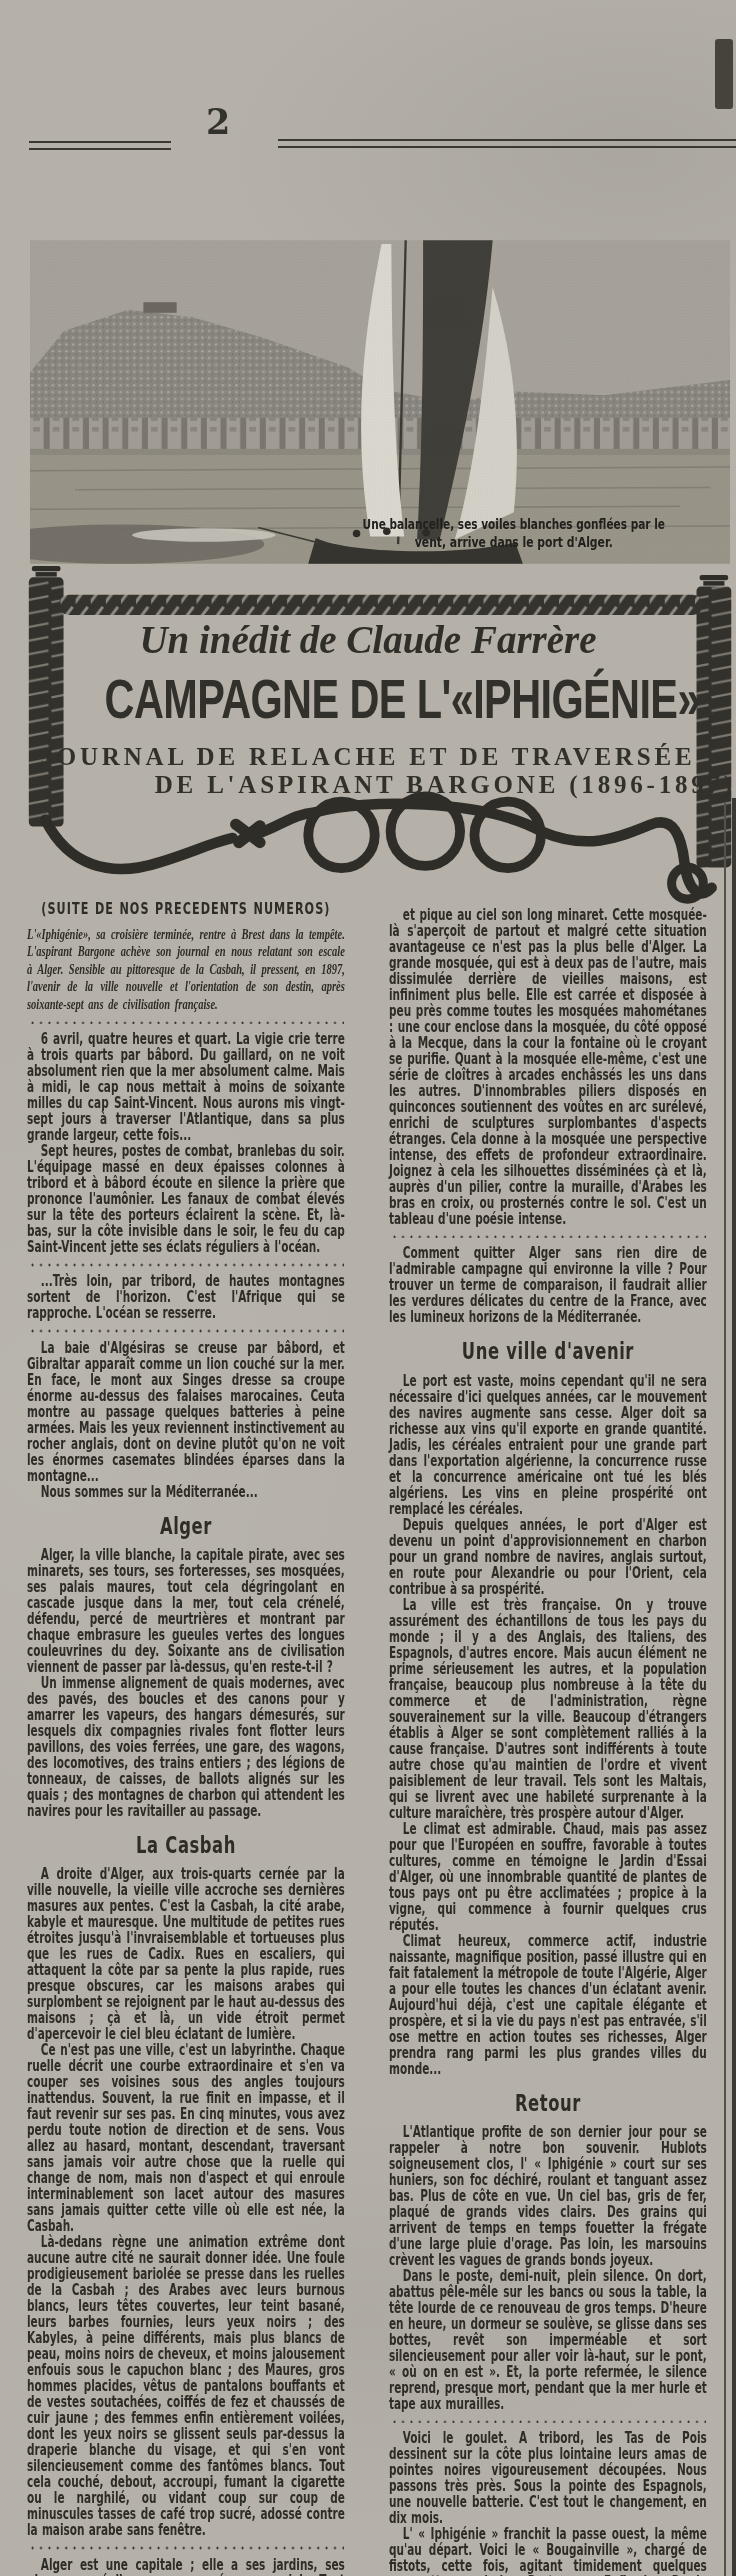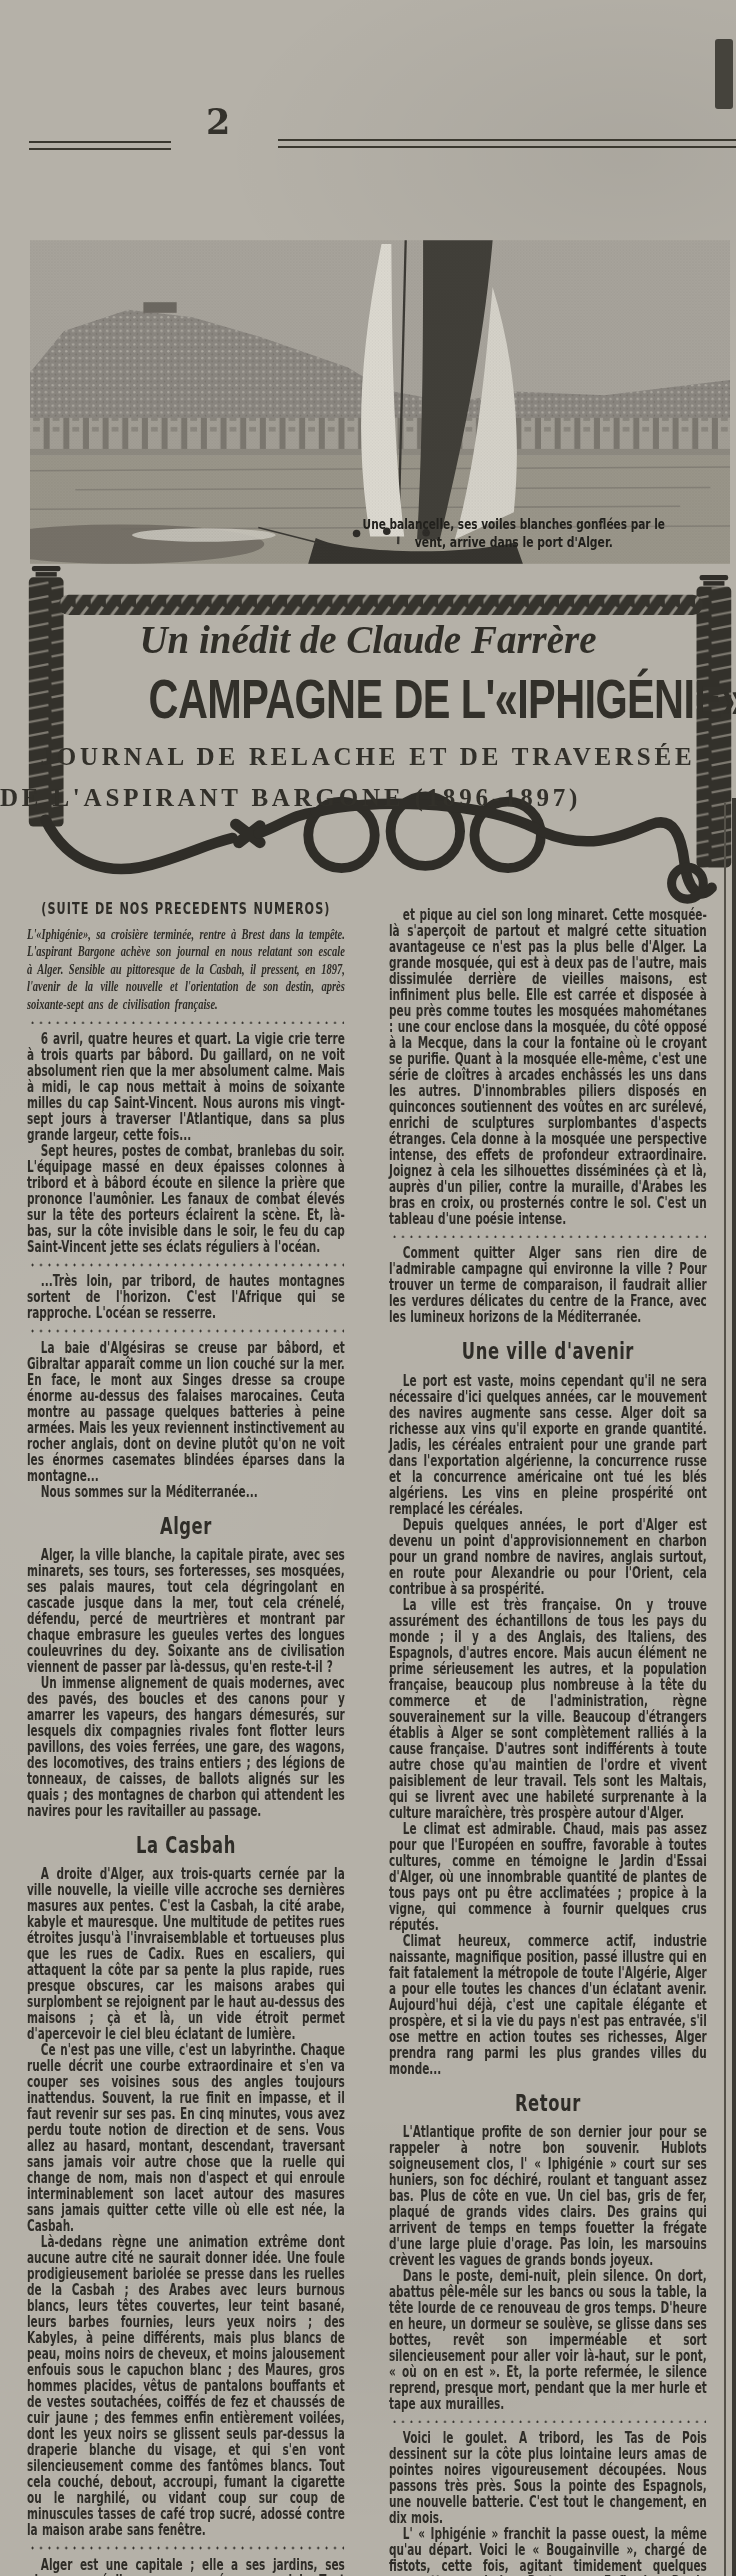--- a/index.html
+++ b/index.html
@@ -14,27 +14,27 @@
   .abs{position:absolute;}
   
   .rule-left{left:29px;top:141px;width:142px;height:4.5px;border-top:2.3px solid #3a382f;border-bottom:2.3px solid #3a382f;}
   .page-number{left:206px;top:104px;font:bold 35px/1 "DejaVu Serif",serif;color:#34322c;}
   .rule-right{left:278px;width:458px;top:139px;height:4.5px;border-top:2.3px solid #3a382f;border-bottom:2.3px solid #3a382f;}
   
   .photo{left:30px;top:240px;width:634px;height:324px;}
   
   .kicker{left:0;right:0;top:620px;text-align:center;
           font:bold italic 39px/1 "Liberation Serif",serif;color:#302e28;}
-  .title-row{left:0;right:0;top:671px;text-align:left;white-space:nowrap;margin-left:44px;}
+  .title-row{left:0;right:0;top:671px;text-align:left;white-space:nowrap;}
   .title-row span{display:inline-block;font:bold 56px/1 "Liberation Sans",sans-serif;
           color:#32302a;transform:scaleX(0.74);transform-origin:50% 0;letter-spacing:-0.8px;}
   .subtitle1{left:0;right:0;top:744px;text-align:center;
           font:bold 25px/1 "Liberation Serif",serif;letter-spacing:3.8px;color:#32302a;}
-  .subtitle2{left:0;right:0;top:772px;text-align:left;
-          font:bold 25px/1 "Liberation Serif",serif;letter-spacing:3.8px;color:#32302a;margin-top:13px;}
+  .subtitle2{left:0;right:0;top:772px;text-align:right;
+          font:bold 25px/1 "Liberation Serif",serif;letter-spacing:3.8px;color:#32302a;}
   
   .col{width:454px;transform:scaleX(0.70);transform-origin:0 0;
        font:bold 15px/16px "DejaVu Sans",sans-serif;text-align:justify;
        color:#2e2c27;word-spacing:0.8px;}
   .col-left{left:27px;top:901px;}
   .col-right{left:389px;top:907px;}
   .b-p{text-indent:19.7px;margin:0;}
   .b-note{text-align:center;letter-spacing:1.5px;font-size:16px;margin:0 0 9px 0;}
   .b-lede{font:bold italic 15px/17.4px "Liberation Serif",serif;word-spacing:3px;margin:0 0 3px 0;}
   .b-h2{text-align:center;font-size:23.4px;line-height:23.4px;letter-spacing:0.8px;margin:15px 0 9px 0;}

